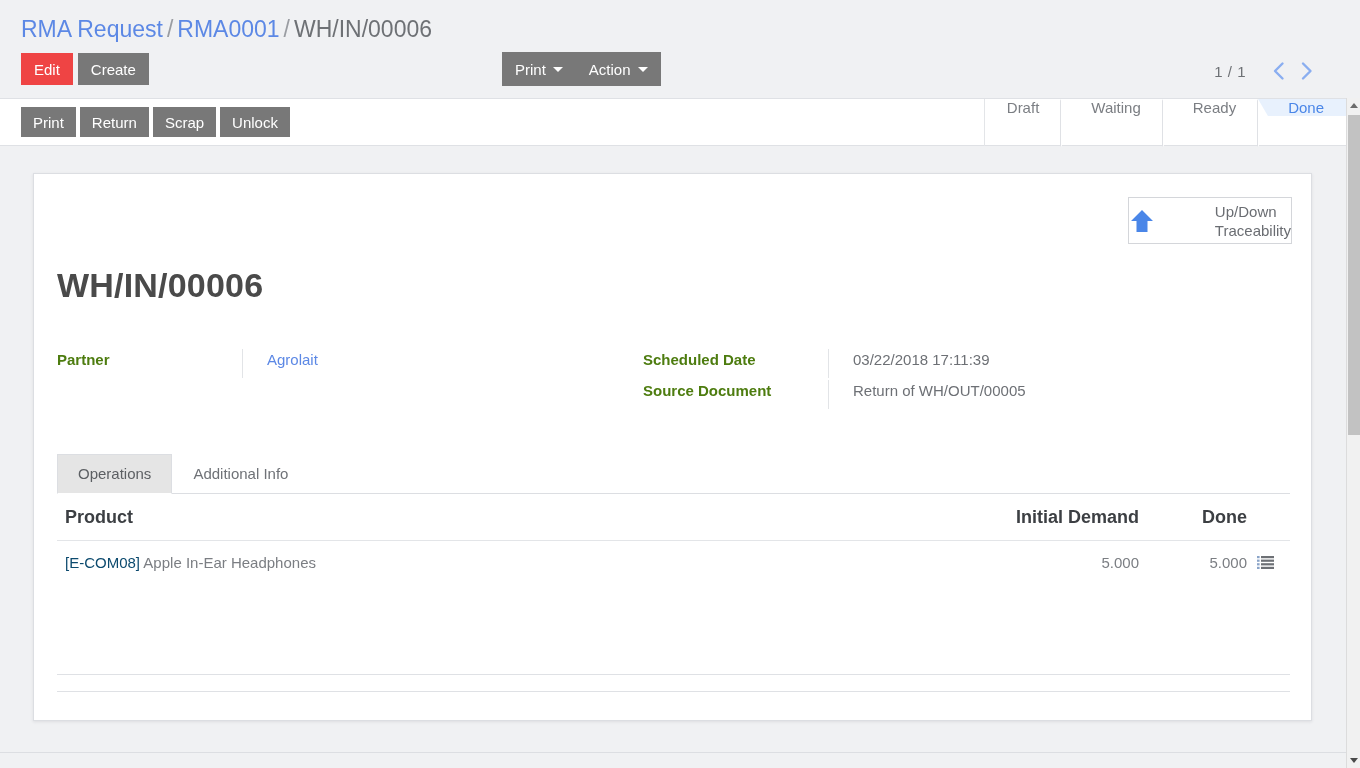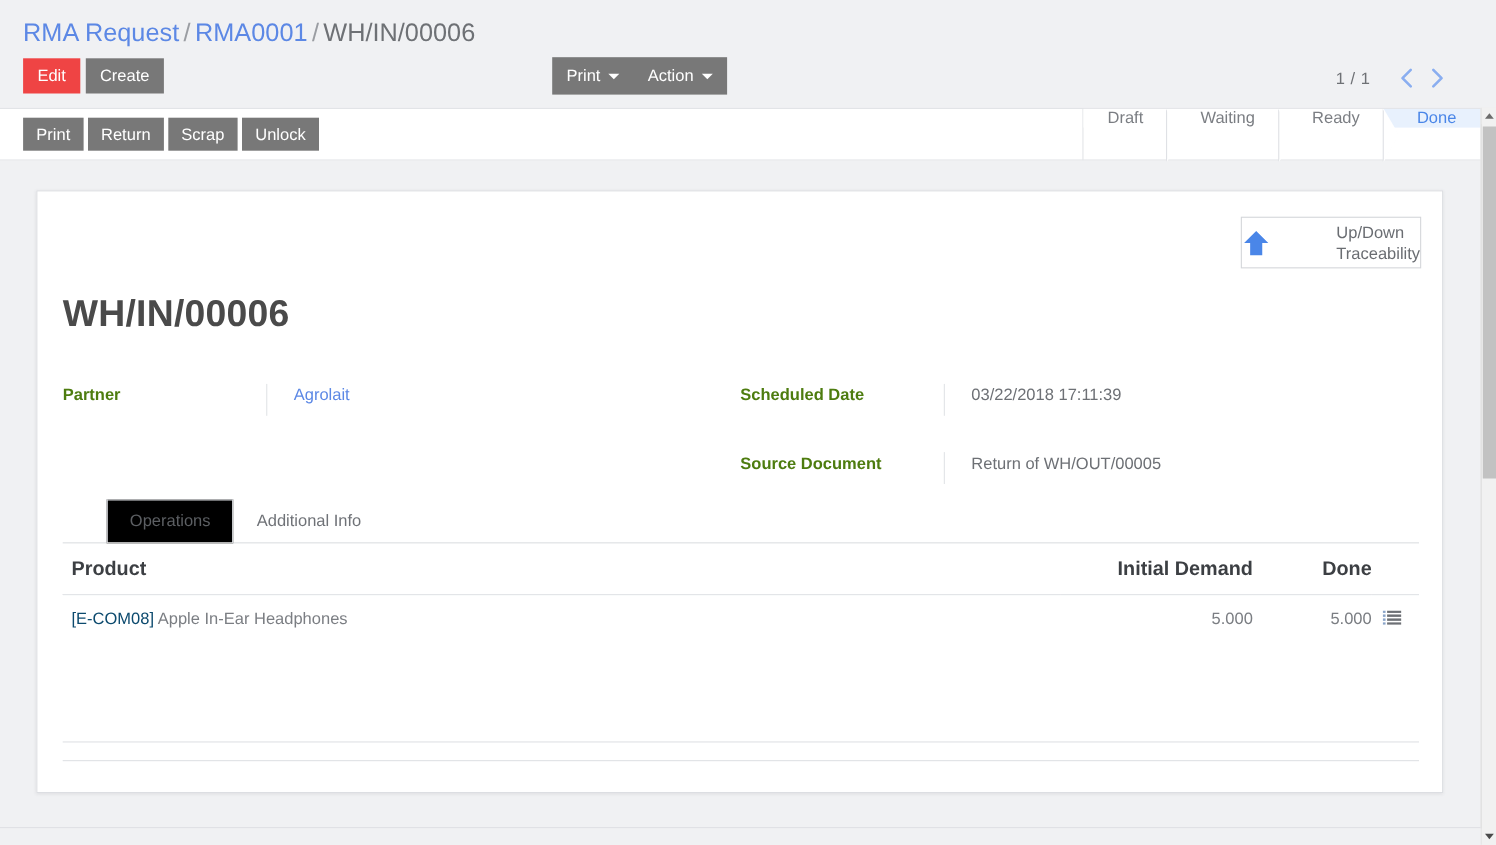--- a/index.html
+++ b/index.html
@@ -117,21 +117,21 @@
   .btn-box .lbl { font-size: 15px; color: #6a6d72; line-height: 19px; }
 
   .sheet-title {
     position: absolute; left: 23px; top: 92px;
     font-size: 34px; font-weight: bold; color: #4a4a4a; letter-spacing: .2px;
   }
 
   .fields { position: absolute; left: 0; top: 175px; width: 100%; }
   .fgroup { position: absolute; display: flex; flex-direction: column; }
   .fgroup.left  { left: 23px;  width: 600px; }
-  .fgroup.right { left: 639px; width: 600px; gap: 31px; }
+  .fgroup.right { left: 609px; width: 600px; }
   .frow { display: flex; align-items: flex-start; min-height: 31px; }
   .flabel {
     width: 185px; flex: none; font-size: 15px; font-weight: bold; color: #4d7c0f;
     padding-top: 2px;
   }
   .fval {
     flex: 1; font-size: 15px; color: #6d7075; padding-top: 2px; padding-left: 24px;
     border-left: 1px solid #e2e4e7; min-height: 29px;
   }
   .fval a { color: #5c88e5; text-decoration: none; }
@@ -139,23 +139,22 @@
 
   
   .notebook { position: absolute; left: 23px; top: 279px; right: 21px; }
   .tabs { display: flex; border-bottom: 1px solid #dcdee2; }
   .tab {
     padding: 10px 20px 11px; font-size: 15px; color: #6f7277; cursor: pointer;
     border: 1px solid transparent; border-bottom: none; position: relative; top: 1px;
     background: transparent;
   }
   .tab.active {
-    background: #000000; border-color: #dcdee2; color: #5c5f63;
+    background: #e5e5e5; border-color: #dcdee2; color: #5c5f63;
     border-bottom: 1px solid #ffffff;
-    margin-left: 40px;
   }
 
   .o2m { width: 100%; border-collapse: collapse; margin-top: 0; }
   .o2m th {
     font-size: 18px; font-weight: bold; color: #3c3f43; text-align: left;
     padding: 13px 0 12px; border-bottom: 1px solid #e3e5e8;
   }
   .o2m td { font-size: 15px; color: #7b7e83; padding: 13px 0 12px; }
   .o2m th.num, .o2m td.num { text-align: right; }
   .col-prod { width: auto; padding-left: 8px !important; }

